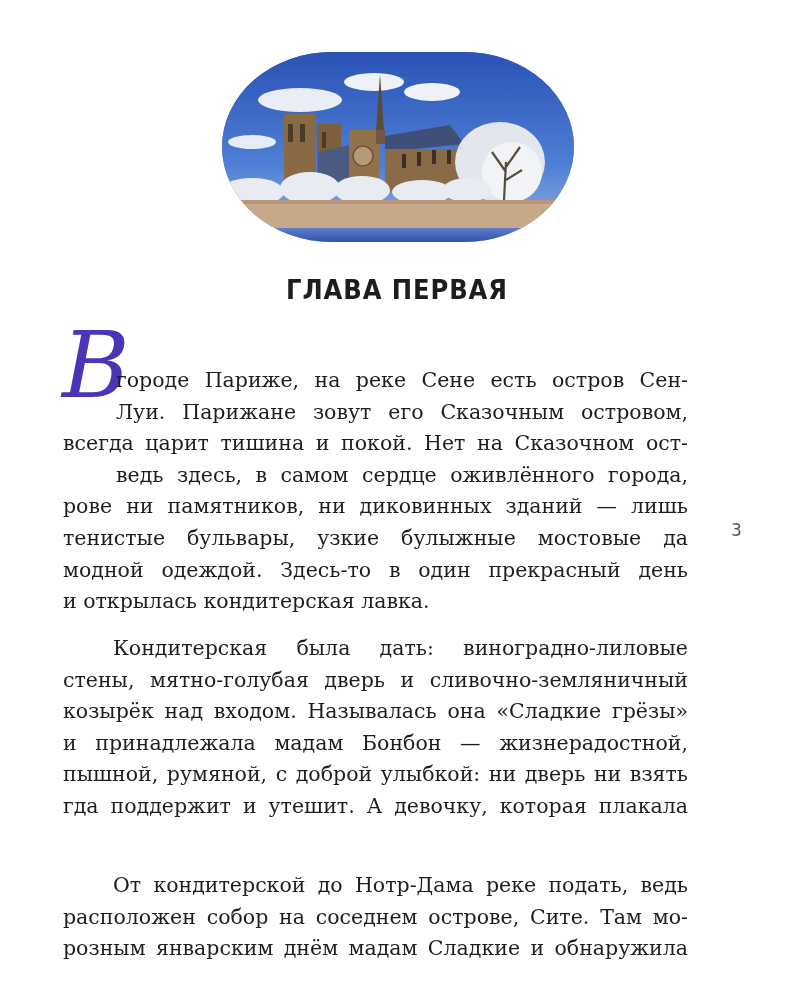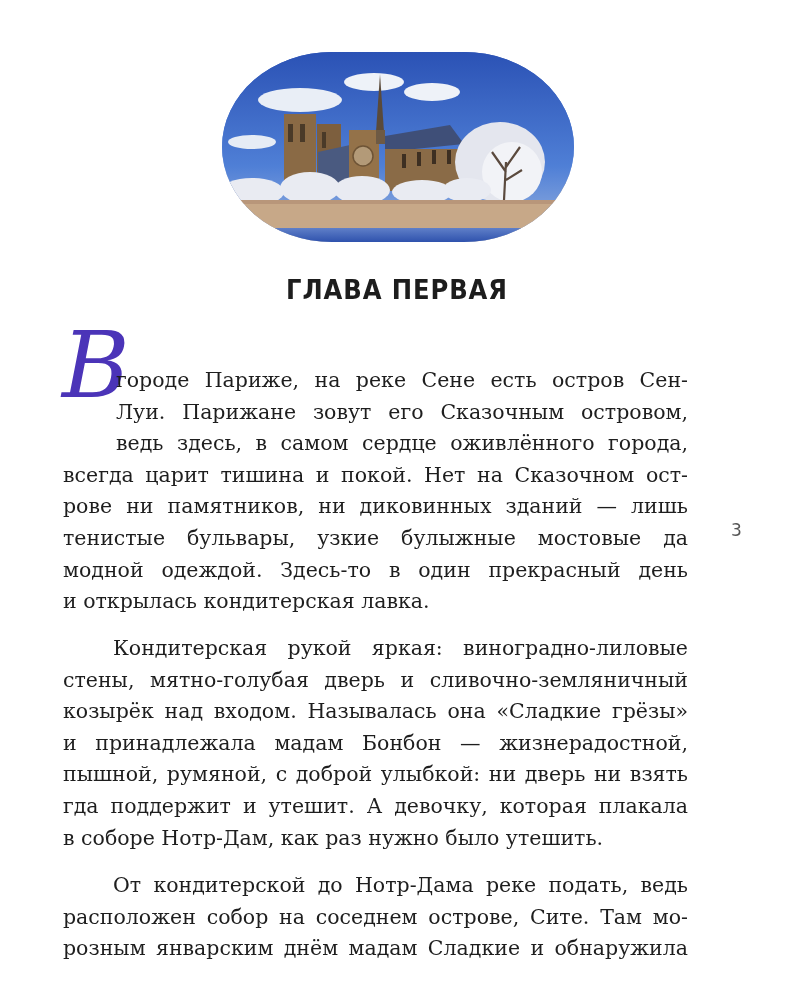--- a/index.html
+++ b/index.html
@@ -93,36 +93,35 @@
   </svg>
 </div>
 
 <div class="chapter-title">ГЛАВА ПЕРВАЯ</div>
 
 <div class="dropcap">В</div>
 
 <div class="text-block" style="top: 329px;">
   <span class="line capline">городе Париже, на реке Сене есть остров Сен-</span>
   <span class="line capline">Луи. Парижане зовут его Сказочным островом,</span>
+  <span class="line">всегда царит тишина и покой. Нет на Сказочном ост-</span>
   <span class="line capline">ведь здесь, в самом сердце оживлённого города,</span>
-  <span class="line">всегда царит тишина и покой. Нет на Сказочном ост-</span>
   <span class="line">рове ни памятников, ни диковинных зданий — лишь</span>
   <span class="line">тенистые бульвары, узкие булыжные мостовые да</span>
   <span class="line">модной одеждой. Здесь-то в один прекрасный день</span>
   <span class="line last">и открылась кондитерская лавка.</span>
 </div>
 
 <div class="text-block" style="top: 597px;">
-  <span class="line indent">Кондитерская рукой яркая: виноградно-лиловые</span>
+  <span class="line indent">Кондитерская была дать: виноградно-лиловые</span>
   <span class="line">стены, мятно-голубая дверь и сливочно-земляничный</span>
   <span class="line">козырёк над входом. Называлась она «Сладкие грёзы»</span>
   <span class="line">и принадлежала мадам Бонбон — жизнерадостной,</span>
   <span class="line">пышной, румяной, с доброй улыбкой: ни дверь ни взять</span>
   <span class="line">гда поддержит и утешит. А девочку, которая плакала</span>
-  <span class="line last">в соборе Нотр-Дам, как раз нужно было утешить.</span>
 </div>
 
 <div class="text-block" style="top: 834px;">
   <span class="line indent">От кондитерской до Нотр-Дама реке подать, ведь</span>
   <span class="line">расположен собор на соседнем острове, Сите. Там мо-</span>
   <span class="line">розным январским днём мадам Сладкие и обнаружила</span>
 </div>
 
 <div class="page-number">3</div>
 

